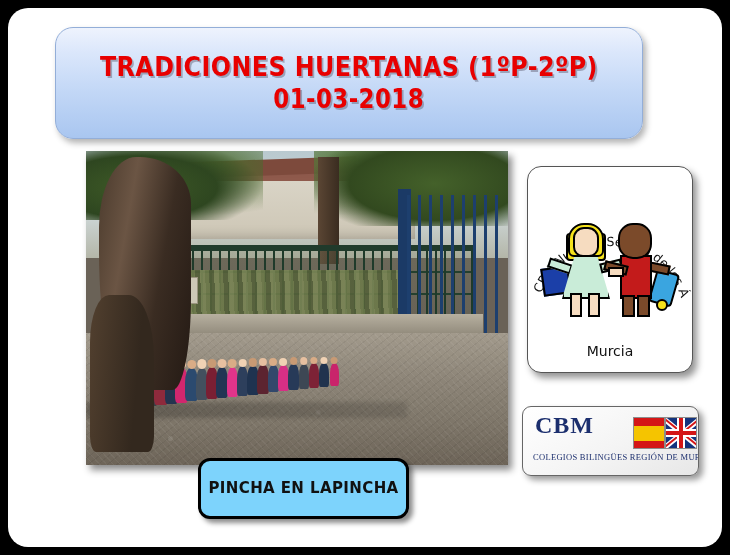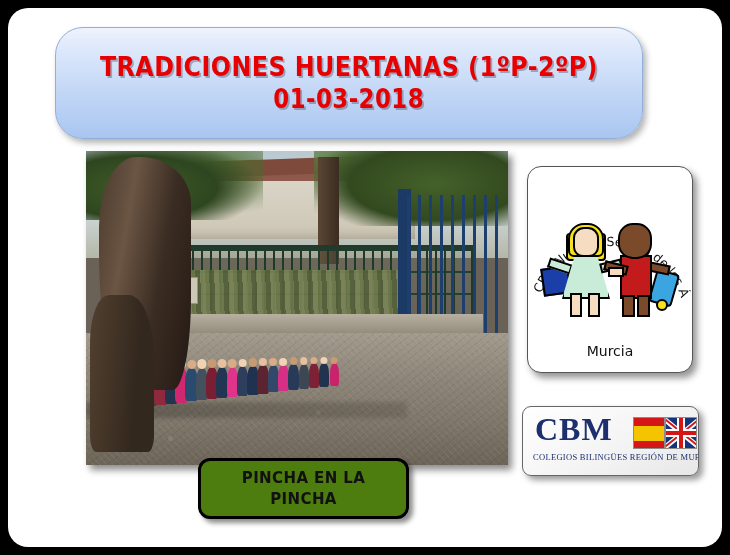--- a/index.html
+++ b/index.html
@@ -17,21 +17,21 @@
     position:absolute;
     left:8px;top:8px;right:8px;bottom:8px;
     background:#ffffff;
     border-radius:20px;
     overflow:hidden;
   }
 
   
   #banner{
     position:absolute;left:47px;top:19px;width:586px;height:110px;
-    border-radius:28px;
+    border-radius:18px;
     background:linear-gradient(180deg,#eef3fd 0%,#dbe7fb 22%,#c2d7f6 58%,#a9c6f0 100%);
     border:1px solid #93aed8;
     box-shadow:3px 4px 6px rgba(0,0,0,.30);
     display:flex;flex-direction:column;align-items:center;justify-content:center;
   }
   .banner-line{
     color:#e80000;
     font-family:"DejaVu Sans",sans-serif;
     font-weight:bold;
     letter-spacing:.5px;
@@ -108,23 +108,23 @@
   .kid{position:absolute;bottom:0;border-radius:44% 44% 18% 18%;}
   .kid .head{position:absolute;left:50%;transform:translateX(-50%);top:-9px;
     width:11px;height:11px;border-radius:50%;}
   #kids-shadow{left:0;top:80%;width:76%;height:5%;
     background:linear-gradient(90deg,rgba(0,0,0,.25),rgba(0,0,0,.12));
     filter:blur(2px);}
 
   
   #caption{
     position:absolute;left:190px;top:450px;width:205px;height:55px;
-    background:#4d7c0f;border:3px solid #000;border-radius:12px;
+    background:#7dd3fc;border:3px solid #000;border-radius:12px;
     box-shadow:4px 4px 5px rgba(0,0,0,.45);
-    display:flex;flex-direction:column;align-items:center;justify-content:center;
+    display:flex;flex-direction:row;align-items:center;justify-content:center;
     cursor:pointer;
   }
   .cap-line{
     font-family:"DejaVu Sans",sans-serif;font-weight:bold;font-size:15px;
     color:#111;letter-spacing:.4px;line-height:1.35;
   }
 
   
   #logo-card{
     position:absolute;left:519px;top:158px;width:164px;height:205px;
@@ -179,21 +179,21 @@
   
   #cbm-badge{
     position:absolute;left:514px;top:398px;width:175px;height:68px;
     background:linear-gradient(150deg,#ffffff 0%,#f4f4f4 55%,#e7e7e7 100%);
     border:1px solid #666;border-radius:9px;
     box-shadow:4px 4px 6px rgba(0,0,0,.40);
     overflow:hidden;
   }
   #cbm-main{
     position:absolute;left:12px;top:6px;
-    font-family:"Liberation Serif",serif;font-weight:bold;font-size:32px;
+    font-family:"Liberation Serif",serif;font-weight:bold;font-size:24px;
     color:#1c2f6e;letter-spacing:1px;line-height:1;
   }
   #cbm-sub{
     position:absolute;left:10px;top:45px;width:152px;
     font-family:"Liberation Serif",serif;font-size:8.5px;
     color:#1c2f6e;letter-spacing:.3px;white-space:nowrap;
   }
   #flag-es{position:absolute;left:110px;top:10px;width:30px;height:30px;
     background:linear-gradient(180deg,#d41616 0 25%,#f5c400 25% 75%,#d41616 75% 100%);
     border:1px solid #8c8c8c;}

